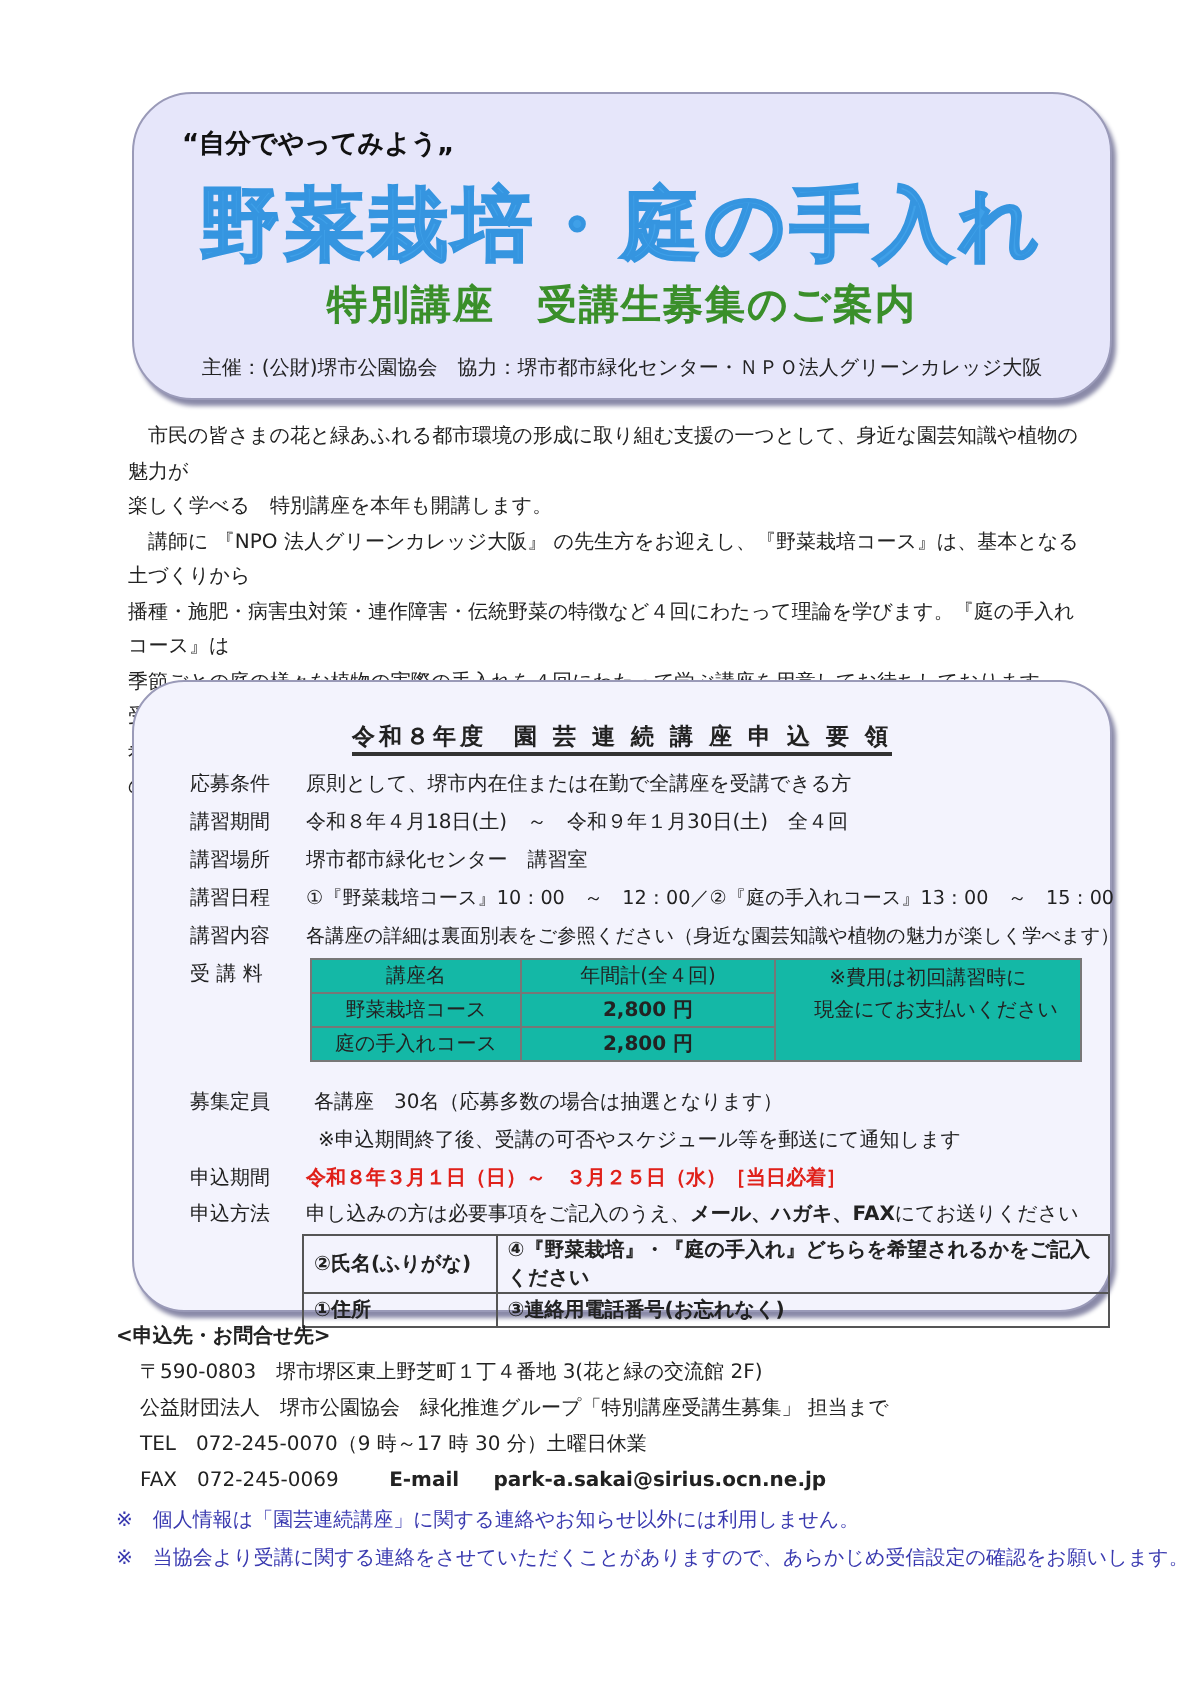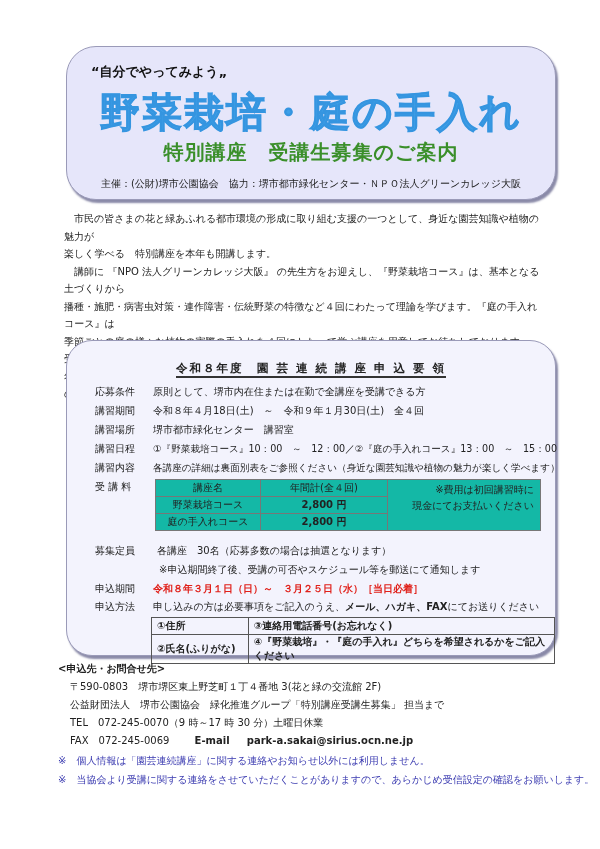--- a/index.html
+++ b/index.html
@@ -54,21 +54,21 @@
     .req-title span { border-bottom: 2px solid #333; padding-bottom: 1px; }
     .row { position: absolute; left: 28px; font-size: 10px; color: #222; white-space: nowrap; }
     .row .lbl { display: inline-block; width: 58px; }
     .row .val { display: inline-block; }
     .red { color: #e0201a; font-weight: bold; }
     table.fee {
       position: absolute; left: 88px; top: 138px; border-collapse: collapse;
       font-size: 10px; color: #222; background: #14b8a6;
     }
     table.fee td { border: 1px solid #777; padding: 0 4px; height: 16px; text-align: center; }
-    table.fee td.note { text-align: right; vertical-align: top; padding: 2px 6px; line-height: 16px; margin-left: 28px; }
+    table.fee td.note { text-align: center; vertical-align: top; padding: 2px 6px; line-height: 16px; margin-left: 28px; }
     table.fee td.price { font-weight: bold; }
     table.items {
       position: absolute; left: 84px; top: 272px; border-collapse: collapse;
       font-size: 10px; font-weight: bold; color: #222;
     }
     table.items td { border: 1px solid #555; padding: 0 5px; height: 16px; text-align: left; }
     .contact {
       position: absolute; left: 58px; top: 660px; width: 500px;
       font-size: 10px; line-height: 18px; color: #222;
     }
@@ -147,26 +147,26 @@
   <div class="row" style="top:241px">
     <span class="lbl">申込期間</span><span class="val red">令和８年３月１日（日）～　３月２５日（水）［当日必着］</span>
   </div>
   <div class="row" style="top:259px">
     <span class="lbl">申込方法</span><span class="val"><span>申し込みの方は必要事項をご記入のうえ、</span><b>メール、ハガキ、FAX</b><span>にてお送りください</span></span>
   </div>
 
   <table class="items" style="top:276px">
     <tbody>
         <tr>
+      <td>②氏名(ふりがな)</td>
+      <td>④『野菜栽培』・『庭の手入れ』どちらを希望されるかをご記入ください</td>
+    </tr>
+    <tr>
       <td style="width:86px">①住所</td>
       <td style="width:296px">③連絡用電話番号(お忘れなく)</td>
-    </tr>
-    <tr>
-      <td>②氏名(ふりがな)</td>
-      <td>④『野菜栽培』・『庭の手入れ』どちらを希望されるかをご記入ください</td>
     </tr>
   </tbody>
     </table>
 </div>
 
 <div class="contact">
   <div class="hd">&lt;申込先・お問合せ先&gt;</div>
   <div class="ln">〒590-0803　堺市堺区東上野芝町１丁４番地 3(花と緑の交流館 2F)</div>
   <div class="ln">公益財団法人　堺市公園協会　緑化推進グループ「特別講座受講生募集」 担当まで</div>
   <div class="ln">TEL　072-245-0070（9 時～17 時 30 分）土曜日休業</div>

